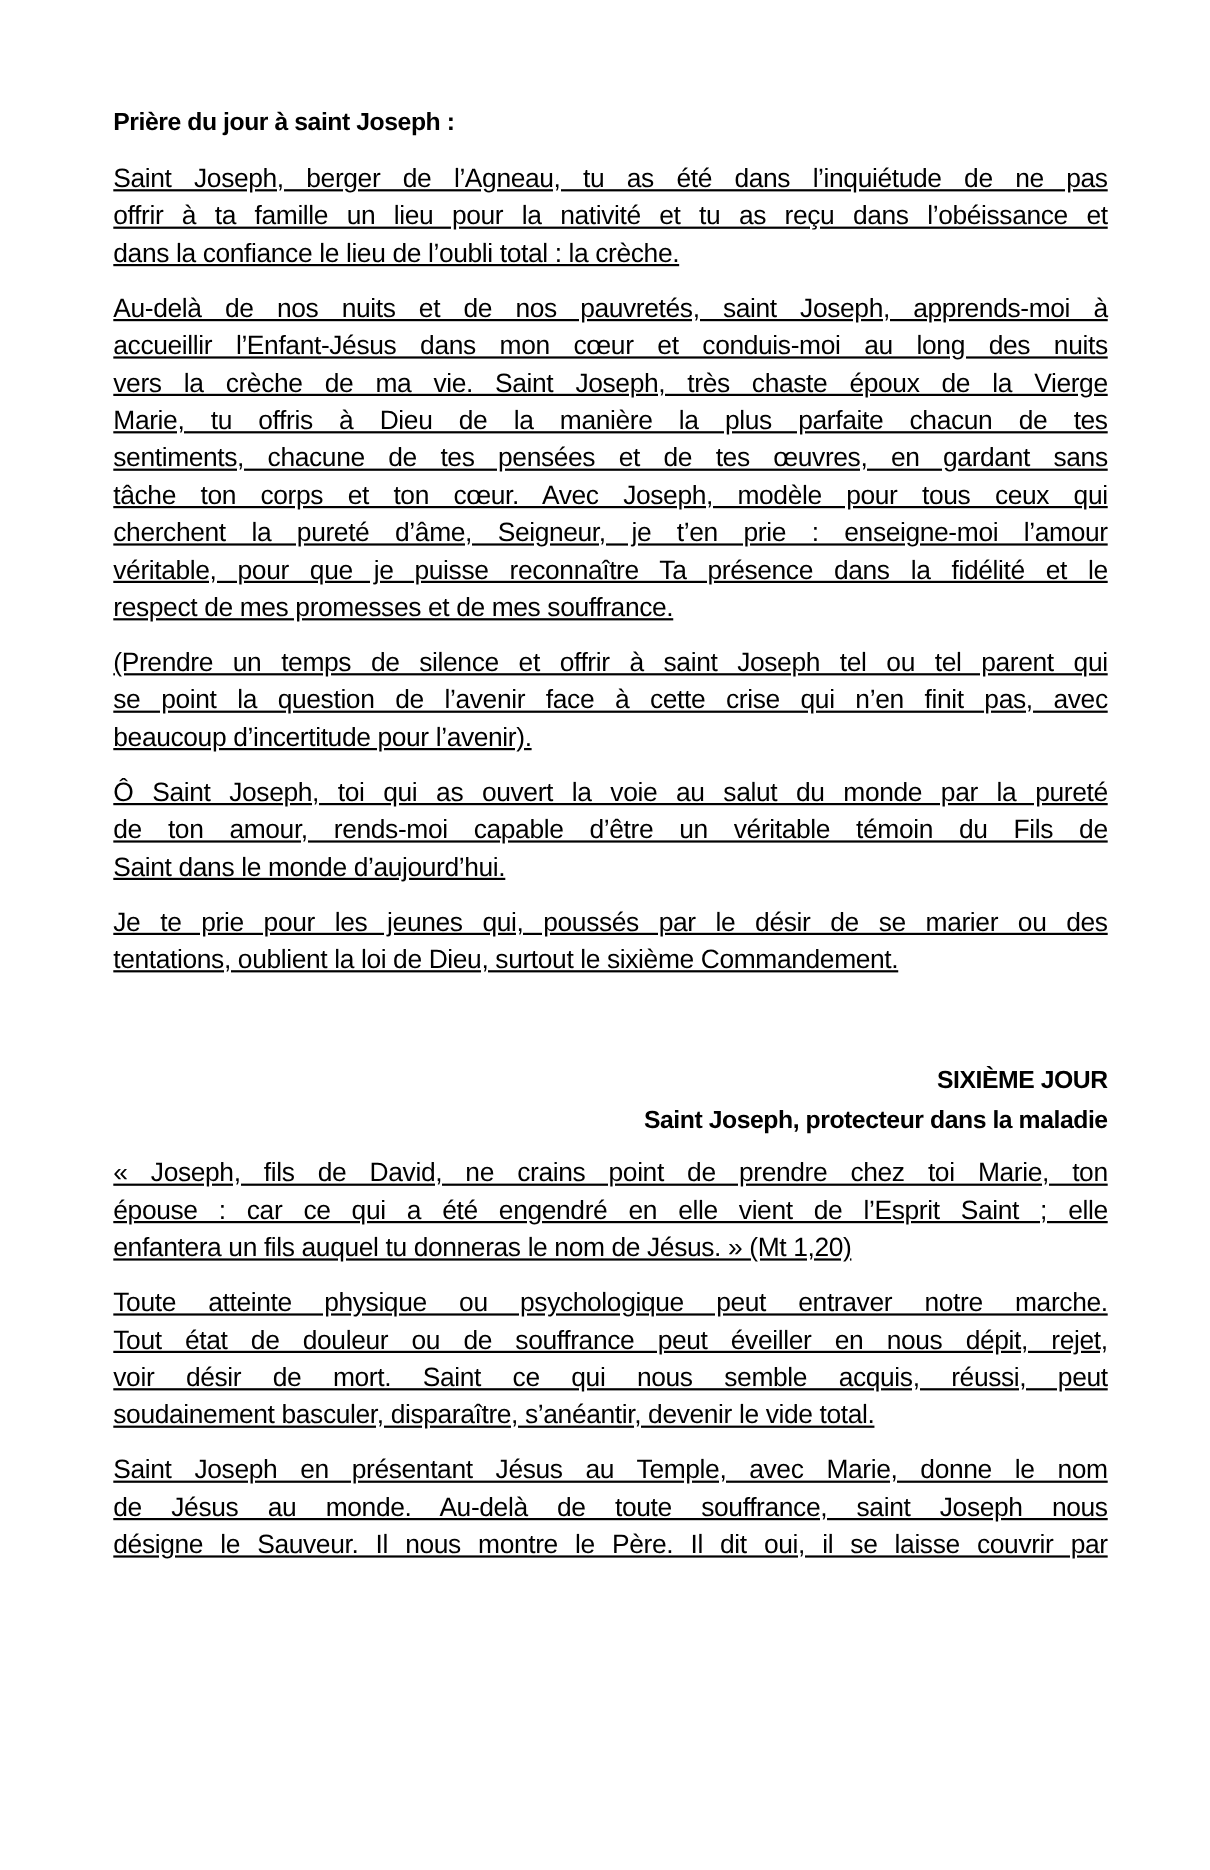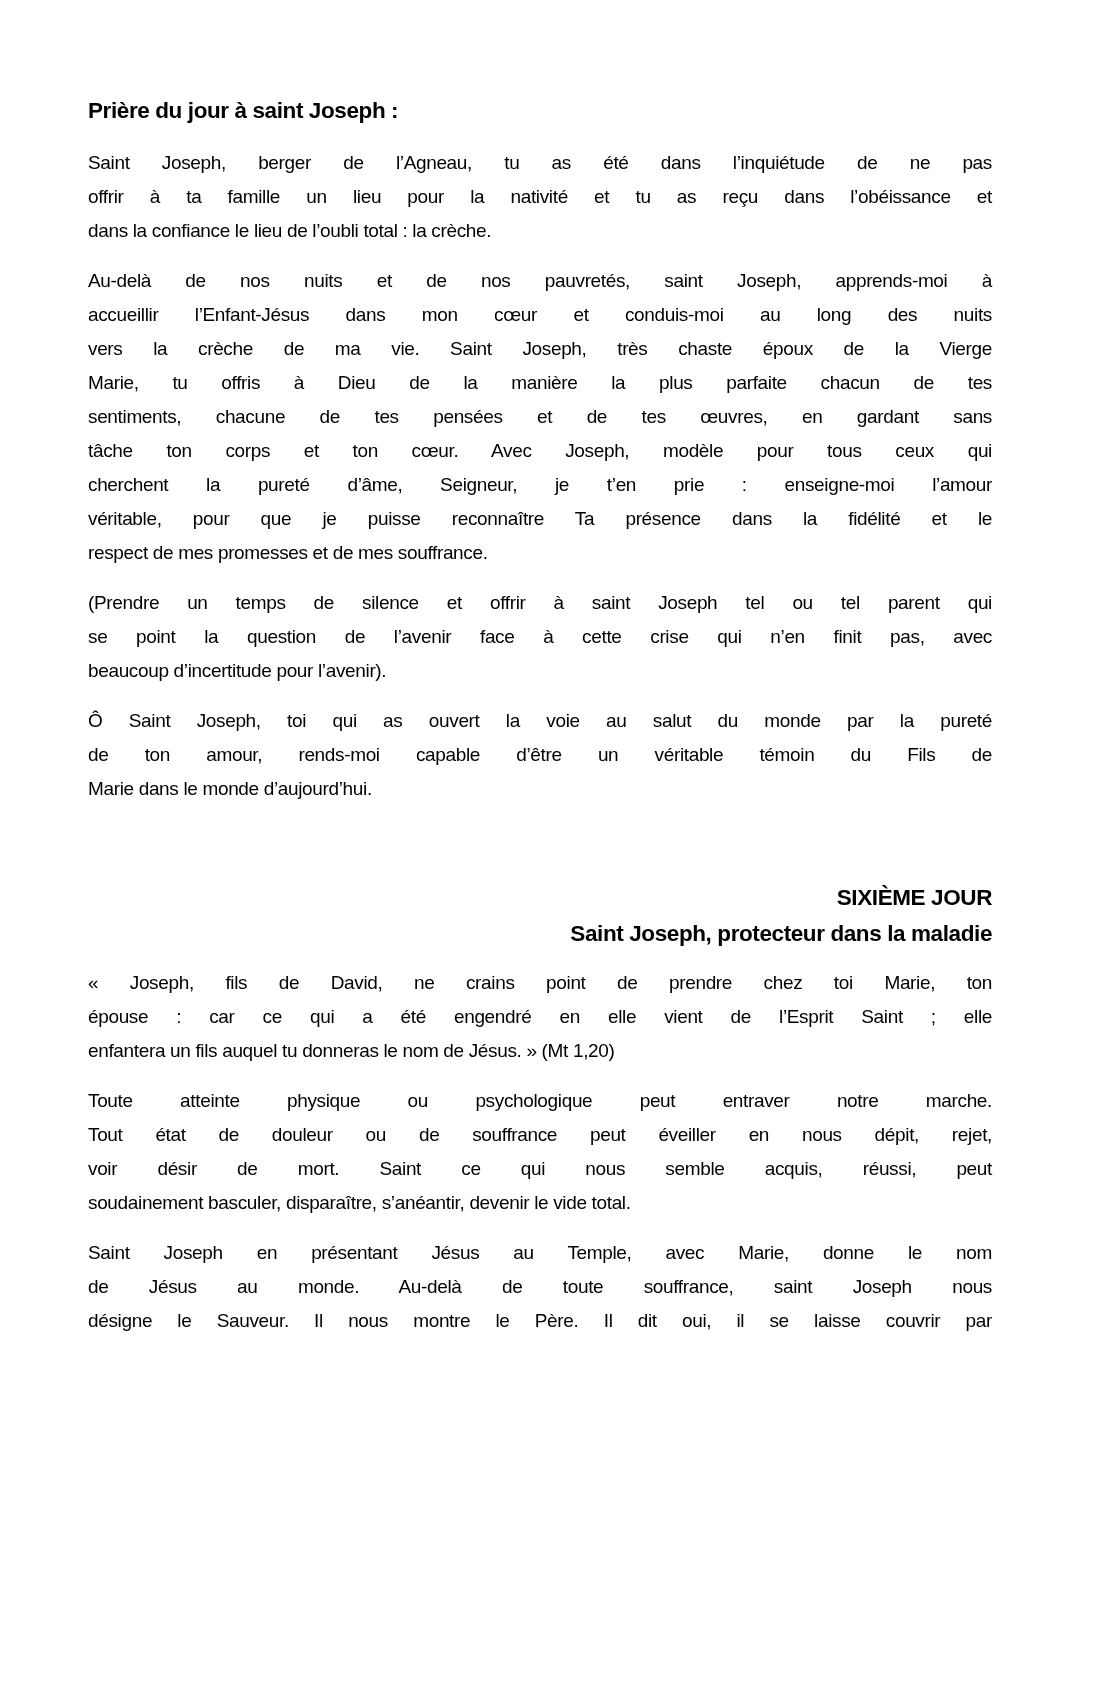--- a/index.html
+++ b/index.html
@@ -10,28 +10,29 @@
     body {
       width: 1100px;
       height: 1700px;
       position: relative;
       overflow: hidden;
       color: #000000;
       font-family: "Liberation Sans", sans-serif;
     }
     .page {
       position: absolute;
-      left: 88px;
+      left: 103px;
       top: 94px;
       width: 904px;
     }
     .p {
-      font-size: 19px;
+      font-size: 24px;
       letter-spacing: -0.35px;
       margin: 0 0 16px 0;
+      text-decoration: underline;
     }
     .line {
       display: block;
       height: 34px;
       line-height: 34px;
       white-space: nowrap;
       text-align: justify;
       text-align-last: justify;
       overflow: visible;
     }
@@ -86,21 +87,25 @@
         <span class="line last">respect de mes promesses et de mes souffrance.</span>
       </div>
       <div class="p">
         <span class="line">(Prendre un temps de silence et offrir à saint Joseph tel ou tel parent qui</span>
         <span class="line">se point la question de l’avenir face à cette crise qui n’en finit pas, avec</span>
         <span class="line last">beaucoup d’incertitude pour l’avenir).</span>
       </div>
       <div class="p">
         <span class="line">Ô Saint Joseph, toi qui as ouvert la voie au salut du monde par la pureté</span>
         <span class="line">de ton amour, rends-moi capable d’être un véritable témoin du Fils de</span>
-        <span class="line last">Marie dans le monde d’aujourd’hui.</span>
+        <span class="line last">Saint dans le monde d’aujourd’hui.</span>
+      </div>
+      <div class="p">
+        <span class="line">Je te prie pour les jeunes qui, poussés par le désir de se marier ou des</span>
+        <span class="line last">tentations, oublient la loi de Dieu, surtout le sixième Commandement.</span>
       </div>
     </div>
 
   <div class="gap"></div>
 
   <div class="day-block">
     <div class="center-title">SIXIÈME JOUR</div>
     <div class="center-title">Saint Joseph, protecteur dans la maladie</div>
   </div>
 

